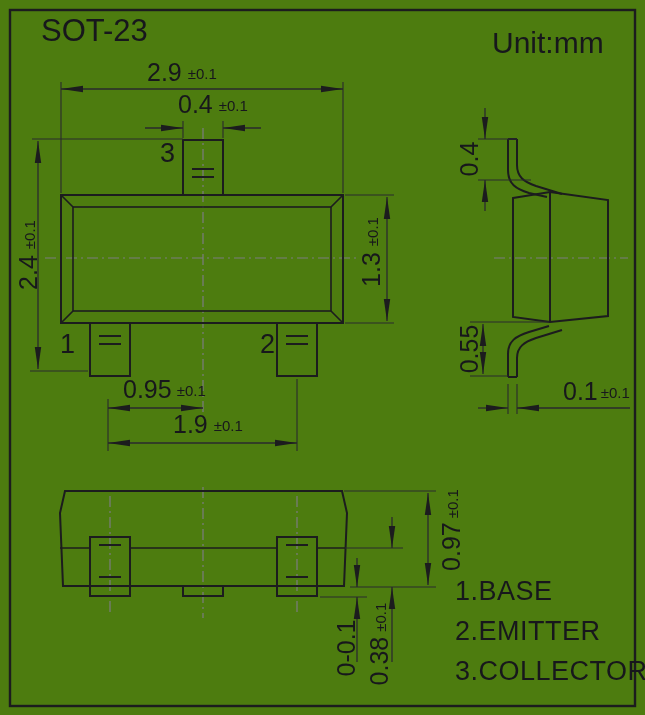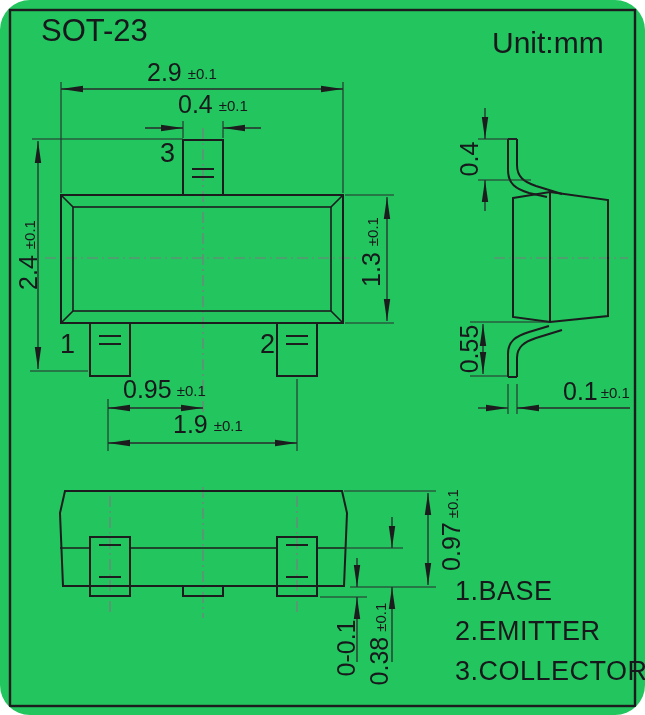--- a/index.html
+++ b/index.html
@@ -1,16 +1,16 @@
 <!DOCTYPE html>
 <html><head>
 <meta charset="utf-8">
 <style>
   html,body{margin:0;padding:0;background:#ffffff;}
-  .page{position:relative;width:645px;height:715px;background:#22c55e;overflow:hidden;border-radius:30px;}
+  .page{position:relative;width:645px;height:715px;background:#4d7c0f;overflow:hidden;}
   svg{display:block;}
   text{fill:#17171c;font-family:"Liberation Sans","DejaVu Sans",sans-serif;}
   .t-title{font-size:31px;}
   .t-unit{font-size:30px;}
   .t-dim{font-size:25px;}
   .t-tol{font-size:15px;}
   .t-pin{font-size:27px;}
   .t-legend{font-size:27px;letter-spacing:0.5px;}
   .outline{stroke:#1c1c1e;stroke-width:2;fill:none;stroke-linejoin:miter;}
   .outline-thin{stroke:#1c1c1e;stroke-width:1.6;fill:none;}

